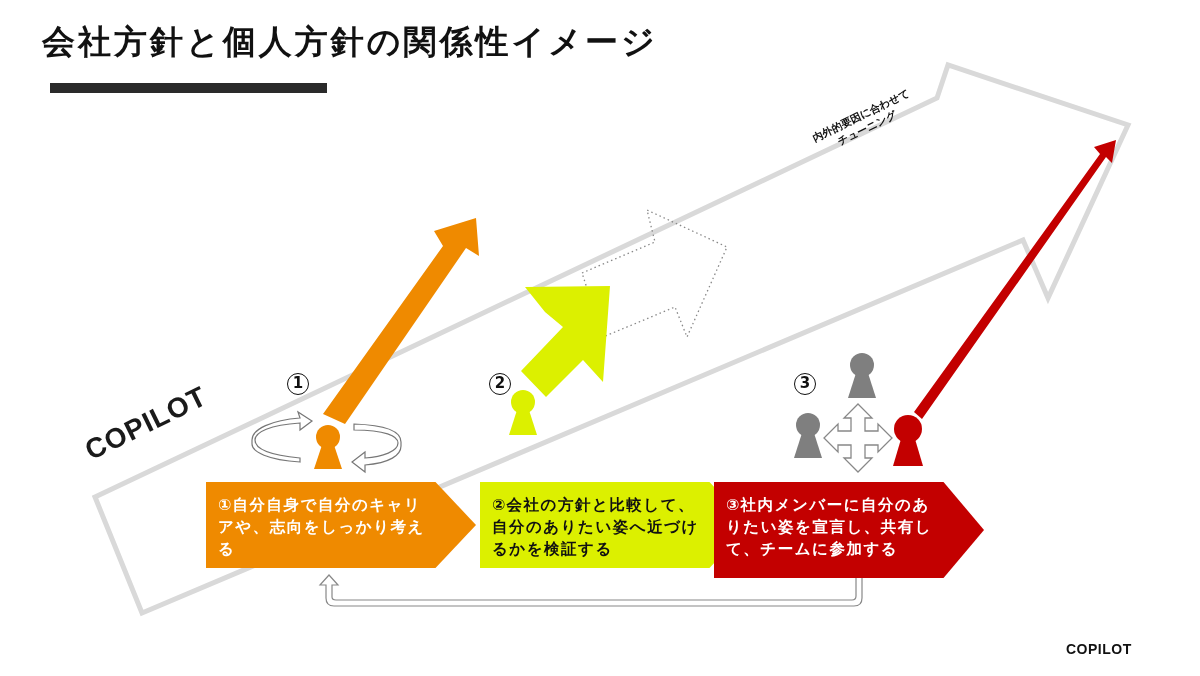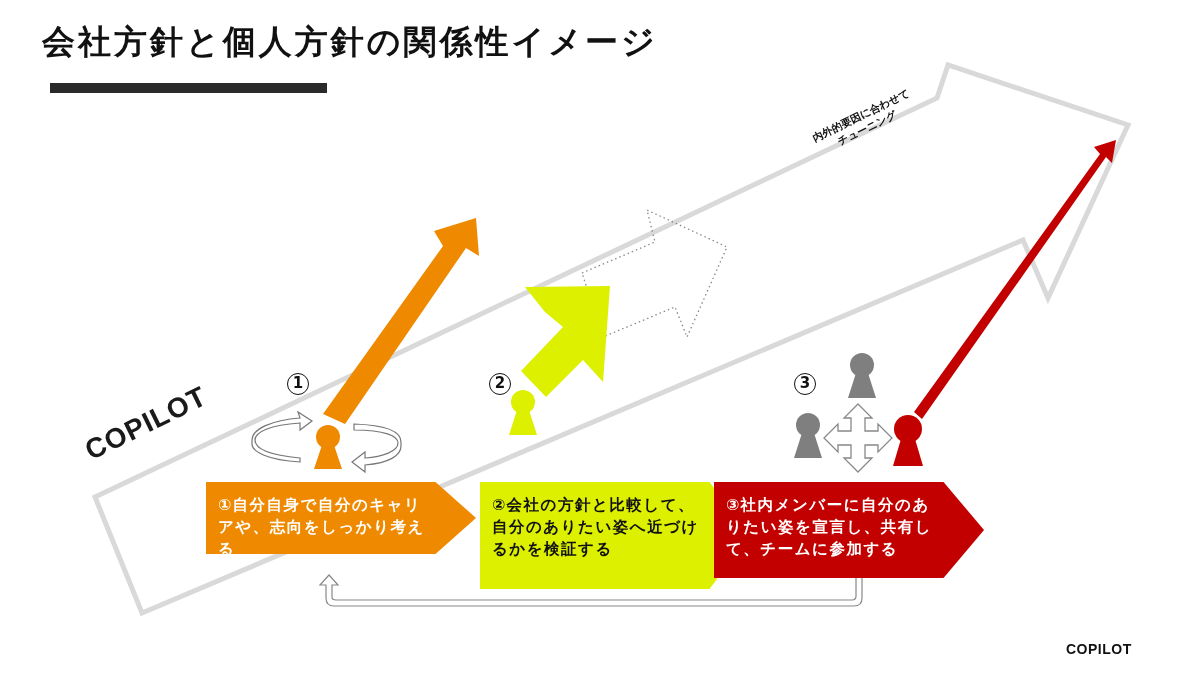--- a/index.html
+++ b/index.html
@@ -11,23 +11,23 @@
     font-family: "DejaVu Sans", sans-serif;
   }
   .title-bar { position: absolute; left: 50px; top: 83px; width: 277px; height: 10px; background: #2a2a2a; }
   svg.canvas { position: absolute; left: 0; top: 0; }
   .step-box {
     position: absolute; color: #fff; font-weight: bold; font-size: 15.5px; line-height: 22px;
     padding: 12px 0 0 12px; letter-spacing: 1.5px;
     font-family: "DejaVu Sans", sans-serif;
   }
   .step-box .txt { display: block; white-space: pre-line; }
-  .box1 { left: 206px; top: 482px; width: 270px; height: 72px; background: #ef8a00;
+  .box1 { left: 206px; top: 482px; width: 270px; height: 86px; background: #ef8a00;
           clip-path: polygon(0 0, 85% 0, 100% 50%, 85% 100%, 0 100%); }
-  .box2 { left: 480px; top: 482px; width: 270px; height: 107px; background: #dcf000; color: #111;
+  .box2 { left: 480px; top: 482px; width: 270px; height: 86px; background: #dcf000; color: #111;
           clip-path: polygon(0 0, 85% 0, 100% 50%, 85% 100%, 0 100%); }
   .box3 { left: 714px; top: 482px; width: 270px; height: 96px; background: #c30000;
           clip-path: polygon(0 0, 85% 0, 100% 50%, 85% 100%, 0 100%); }
   .num {
     position: absolute; width: 22px; height: 22px; border: 1.5px solid #111; border-radius: 50%;
     font-size: 15px; font-weight: bold; line-height: 19px; text-align: center; color: #111; background: #fff;
   }
   .copilot-rot {
     position: absolute; left: 80px; top: 438px; font-size: 28px; font-weight: bold; letter-spacing: 1px;
     transform: rotate(-26deg); transform-origin: left top; color: #1a1a1a;

